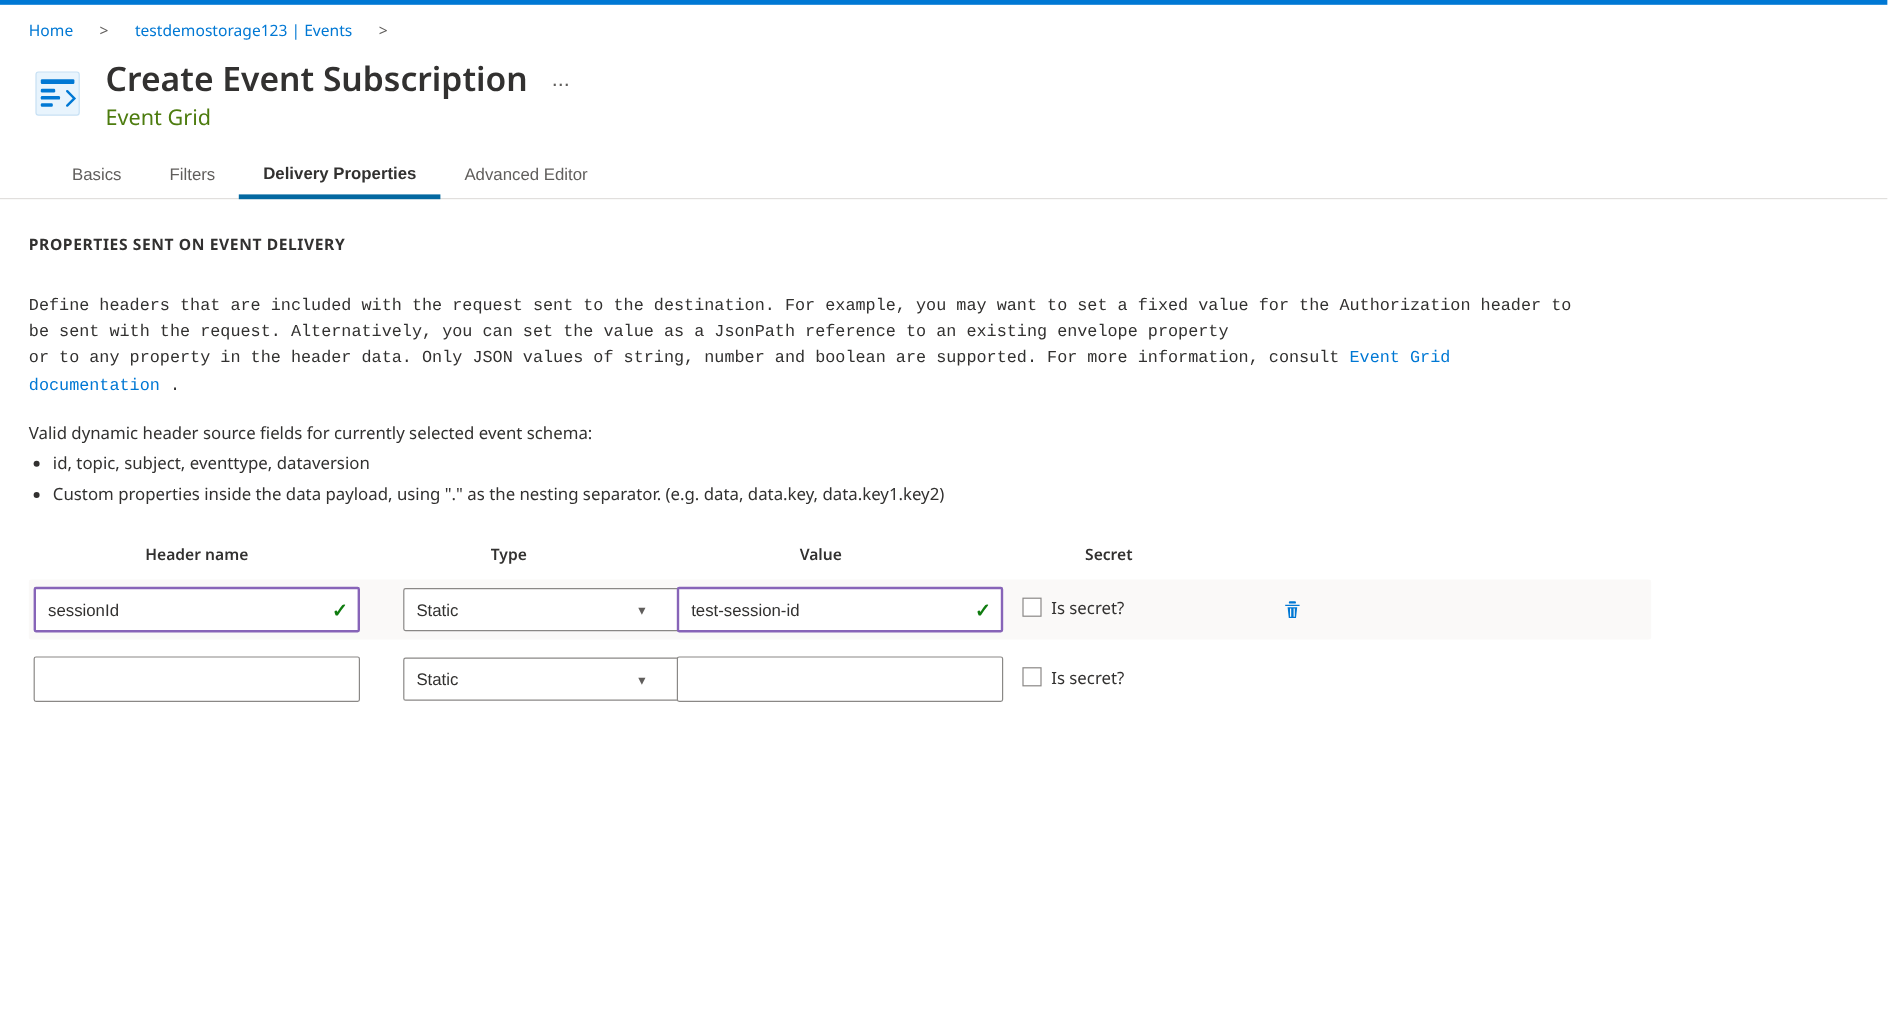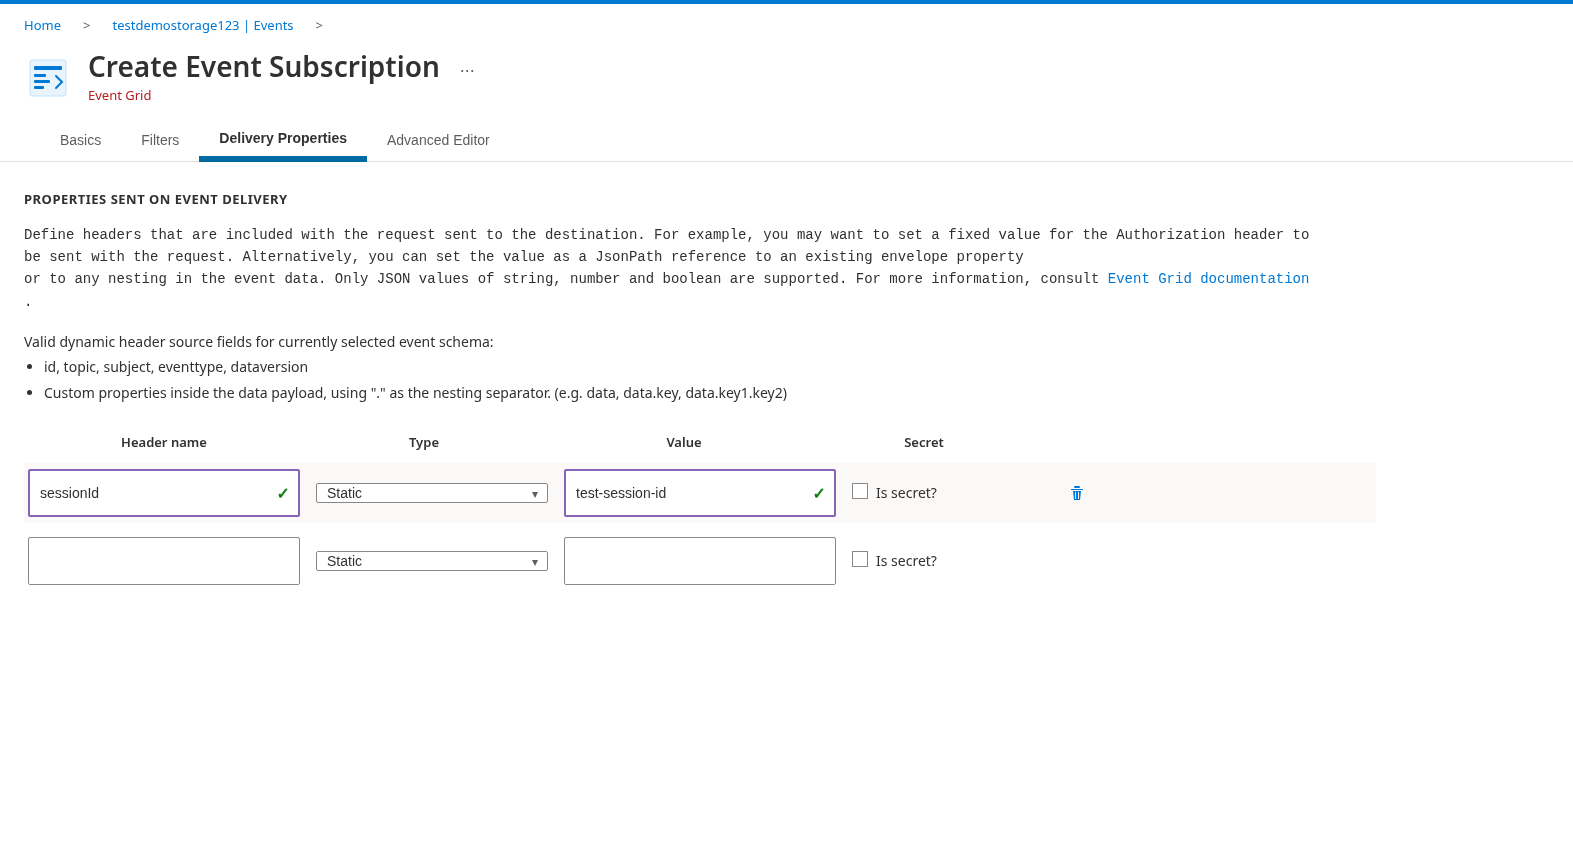--- a/index.html
+++ b/index.html
@@ -78,22 +78,22 @@
       background: none;
       border: none;
       cursor: pointer;
       font-size: 18px;
       color: #605e5c;
       padding: 4px 8px;
       border-radius: 2px;
     }
 
     .page-subtitle {
-      font-size: 13px;
-      color: #b91c1c;
+      font-size: 18px;
+      color: #4d7c0f;
       margin-top: 2px;
     }
 
     .tabs-container {
       padding: 16px 40px 0;
       border-bottom: 1px solid #e1dfdd;
       display: flex;
       gap: 0;
     }
 
@@ -105,35 +105,35 @@
       border: none;
       background: none;
       border-bottom: 2px solid transparent;
       margin-bottom: -1px;
       white-space: nowrap;
     }
 
     .tab.active {
       color: #323130;
       font-weight: 600;
-      border-bottom: 6px solid #0369a1;
+      border-bottom: 4px solid #0369a1;
     }
 
     .content {
       padding: 28px 24px;
       max-width: 1400px;
     }
 
     .section-title {
       font-size: 13px;
       font-weight: 700;
       color: #323130;
       text-transform: uppercase;
       letter-spacing: 0.5px;
-      margin-bottom: 16px;
+      margin-bottom: 32px;
     }
 
     .description {
       font-size: 14px;
       color: #323130;
       line-height: 1.6;
       margin-bottom: 16px;
       max-width: 1300px;
       font-family: Liberation Mono, monospace;
     }
@@ -184,21 +184,21 @@
     .table-row:last-child {
       background: #ffffff;
     }
 
     .table-cell {
       padding: 0 4px;
     }
 
     .input-field {
       width: 100%;
-      height: 48px;
+      height: 38px;
       border: 1px solid #8a8886;
       border-radius: 2px;
       padding: 0 10px;
       font-size: 14px;
       color: #323130;
       background: #ffffff;
       outline: none;
     }
 
     .input-field.active {
@@ -223,30 +223,31 @@
       font-weight: 700;
     }
 
     .select-wrapper {
       position: relative;
       width: 100%;
     }
 
     .select-wrapper select {
       width: 100%;
-      height: 20px;
+      height: 36px;
       border: 1px solid #8a8886;
       border-radius: 2px;
       padding: 0 10px;
       font-size: 14px;
       color: #323130;
       background: #ffffff;
       outline: none;
       appearance: none;
       cursor: pointer;
+      margin-left: 20px;
     }
 
     .select-arrow {
       position: absolute;
       right: 10px;
       top: 50%;
       transform: translateY(-50%);
       pointer-events: none;
       font-size: 12px;
       color: #605e5c;
@@ -331,21 +332,21 @@
   <button class="tab active">Delivery Properties</button>
   <button class="tab">Advanced Editor</button>
 </div>
 
 <div class="content">
   <div class="section-title">PROPERTIES SENT ON EVENT DELIVERY</div>
 
   <div class="description">
     <span>Define headers that are included with the request sent to the destination. For example, you may want to set a fixed value for the Authorization header to be sent with the request. Alternatively, you can set the value as a JsonPath reference to an existing envelope property</span>
     <br>
-    <span>or to any nesting in the event data. Only JSON values of string, number and boolean are supported. For more information, consult </span>
+    <span>or to any property in the header data. Only JSON values of string, number and boolean are supported. For more information, consult </span>
     <a>Event Grid documentation</a>
     <span>.</span>
   </div>
 
   <div class="valid-fields">
     <span>Valid dynamic header source fields for currently selected event schema:</span>
     <ul>
       <li>id, topic, subject, eventtype, dataversion</li>
       <li>Custom properties inside the data payload, using "." as the nesting separator. (e.g. data, data.key, data.key1.key2)</li>
     </ul>

